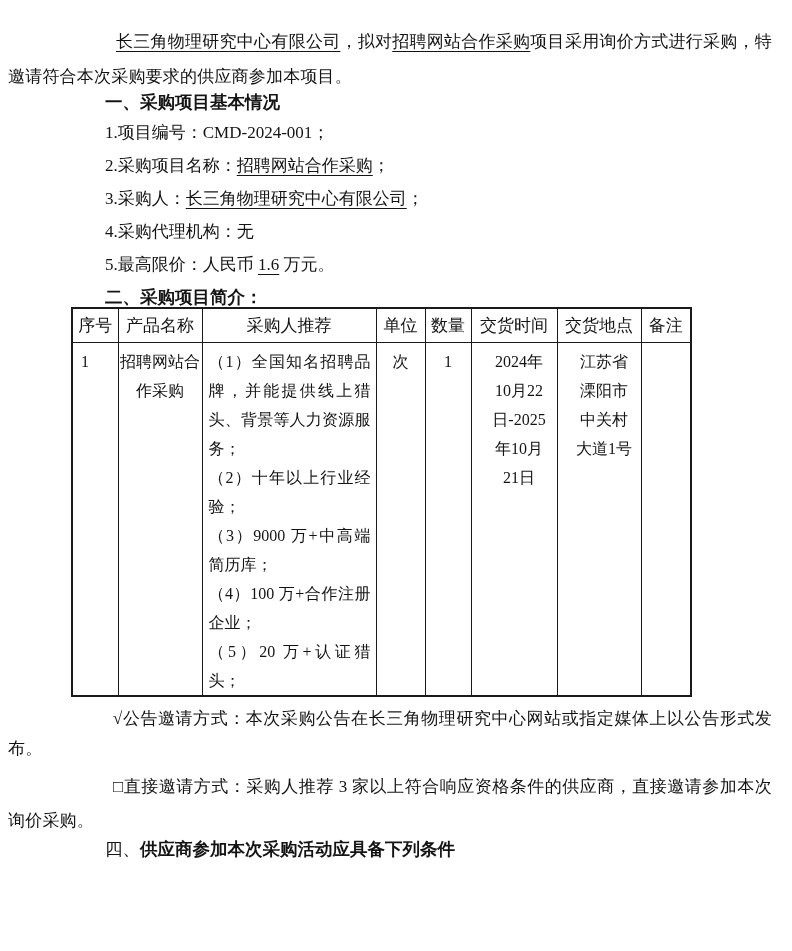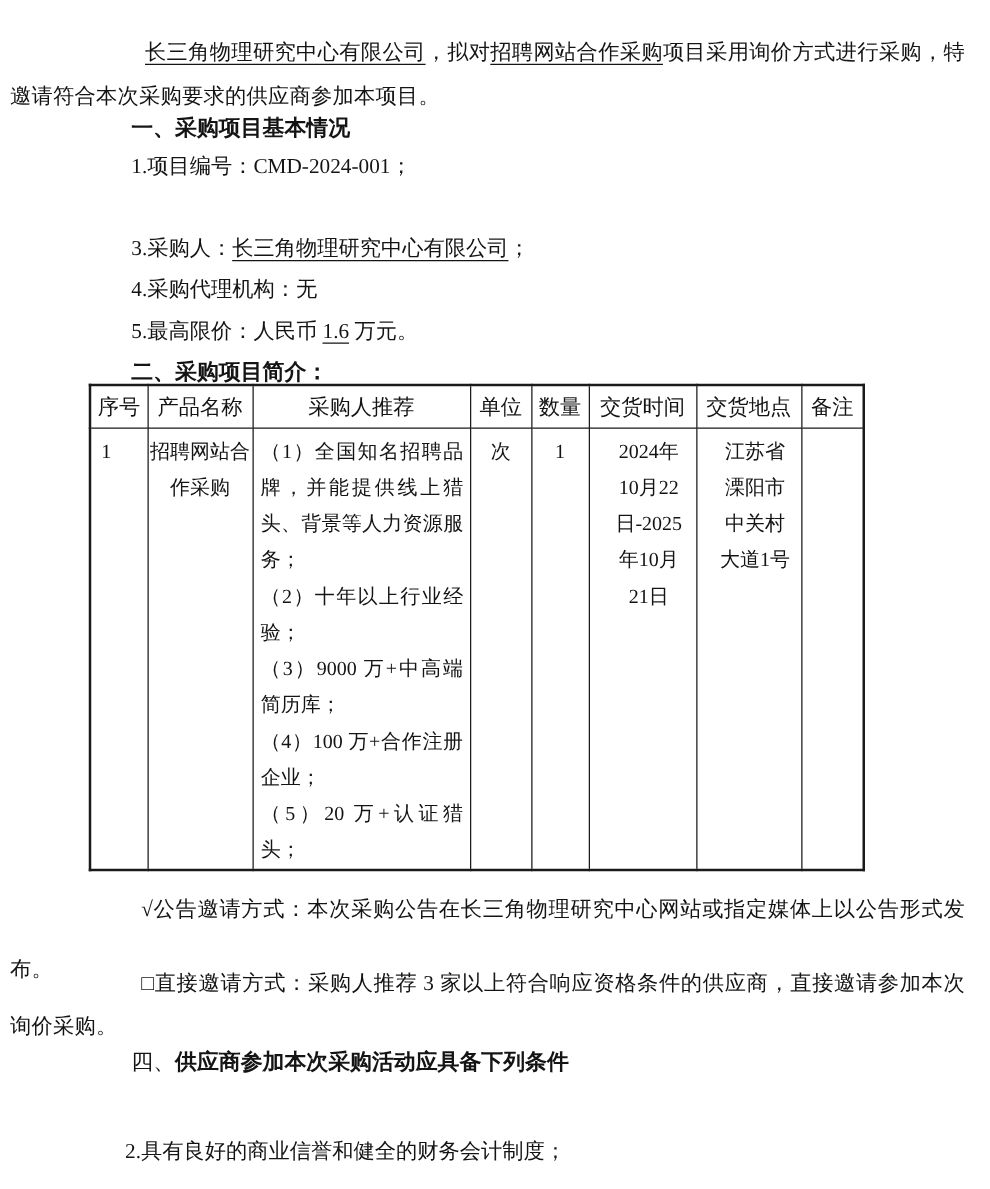--- a/index.html
+++ b/index.html
@@ -20,21 +20,21 @@
   
   .para {
     left: 8px;
     right: 20px;
     font-size: 17px;
     line-height: 35px;
     text-align: justify;
     letter-spacing: 0.2px;
   }
   .intro   { top: 24px;  text-indent: 108px; }
-  .opt1    { top: 704px; text-indent: 105px; line-height: 48px; }
+  .opt1    { top: 704px; text-indent: 105px; line-height: 30px; }
   .opt2    { top: 770px; text-indent: 105px; line-height: 34px; }
 
   .u { text-decoration: underline; text-underline-offset: 4px; }
 
   
   .h {
     font-family: "Liberation Sans", "DejaVu Sans", sans-serif;
     font-weight: bold;
     font-size: 17.5px;
     line-height: 20px;
@@ -107,20 +107,21 @@
 </head>
 <body>
 
 <div class="page">
 
   <p class="blk para intro"><span class="u">长三角物理研究中心有限公司</span><span>，拟对</span><span class="u">招聘网站合作采购</span><span>项目采用询价方式进行采购，特邀请符合本次采购要求的供应商参加本项目。</span></p>
 
   <div class="blk h h-one">一、采购项目基本情况</div>
 
   <div class="blk item i1"><span>1.项目编号：CMD-2024-001；</span></div>
+  <div class="blk item i2"><span>2.采购项目名称：</span><span class="u">招聘网站合作采购</span><span>；</span></div>
   <div class="blk item i3"><span>3.采购人：</span><span class="u">长三角物理研究中心有限公司</span><span>；</span></div>
   <div class="blk item i4"><span>4.采购代理机构：无</span></div>
   <div class="blk item i5"><span>5.最高限价：人民币 </span><span class="u">1.6</span><span> 万元。</span></div>
 
   <div class="blk h h-two">二、采购项目简介：</div>
 
   <table class="spec-table">
     <colgroup>
       <col style="width:46px">
         <col style="width:84px">
@@ -163,15 +164,14 @@
     </tbody>
   </table>
 
 
   <p class="blk para opt1"><span>√</span><span>公告邀请方式：</span><span>本次采购公告在长三角物理研究中心网站或指定媒体上以公告形式发布。</span></p>
 
   <p class="blk para opt2"><span>□</span><span>直接邀请方式：</span><span>采购人推荐 3 家以上符合响应资格条件的供应商，直接邀请参加本次询价采购。</span></p>
 
   <div class="blk h h-four"><span class="h-num-regular">四、</span><span>供应商参加本次采购活动应具备下列条件</span></div>
 
-  <div class="blk item4 q2">2.具有良好的商业信誉和健全的财务会计制度；</div>
 
 </div>
 
 </body></html>

